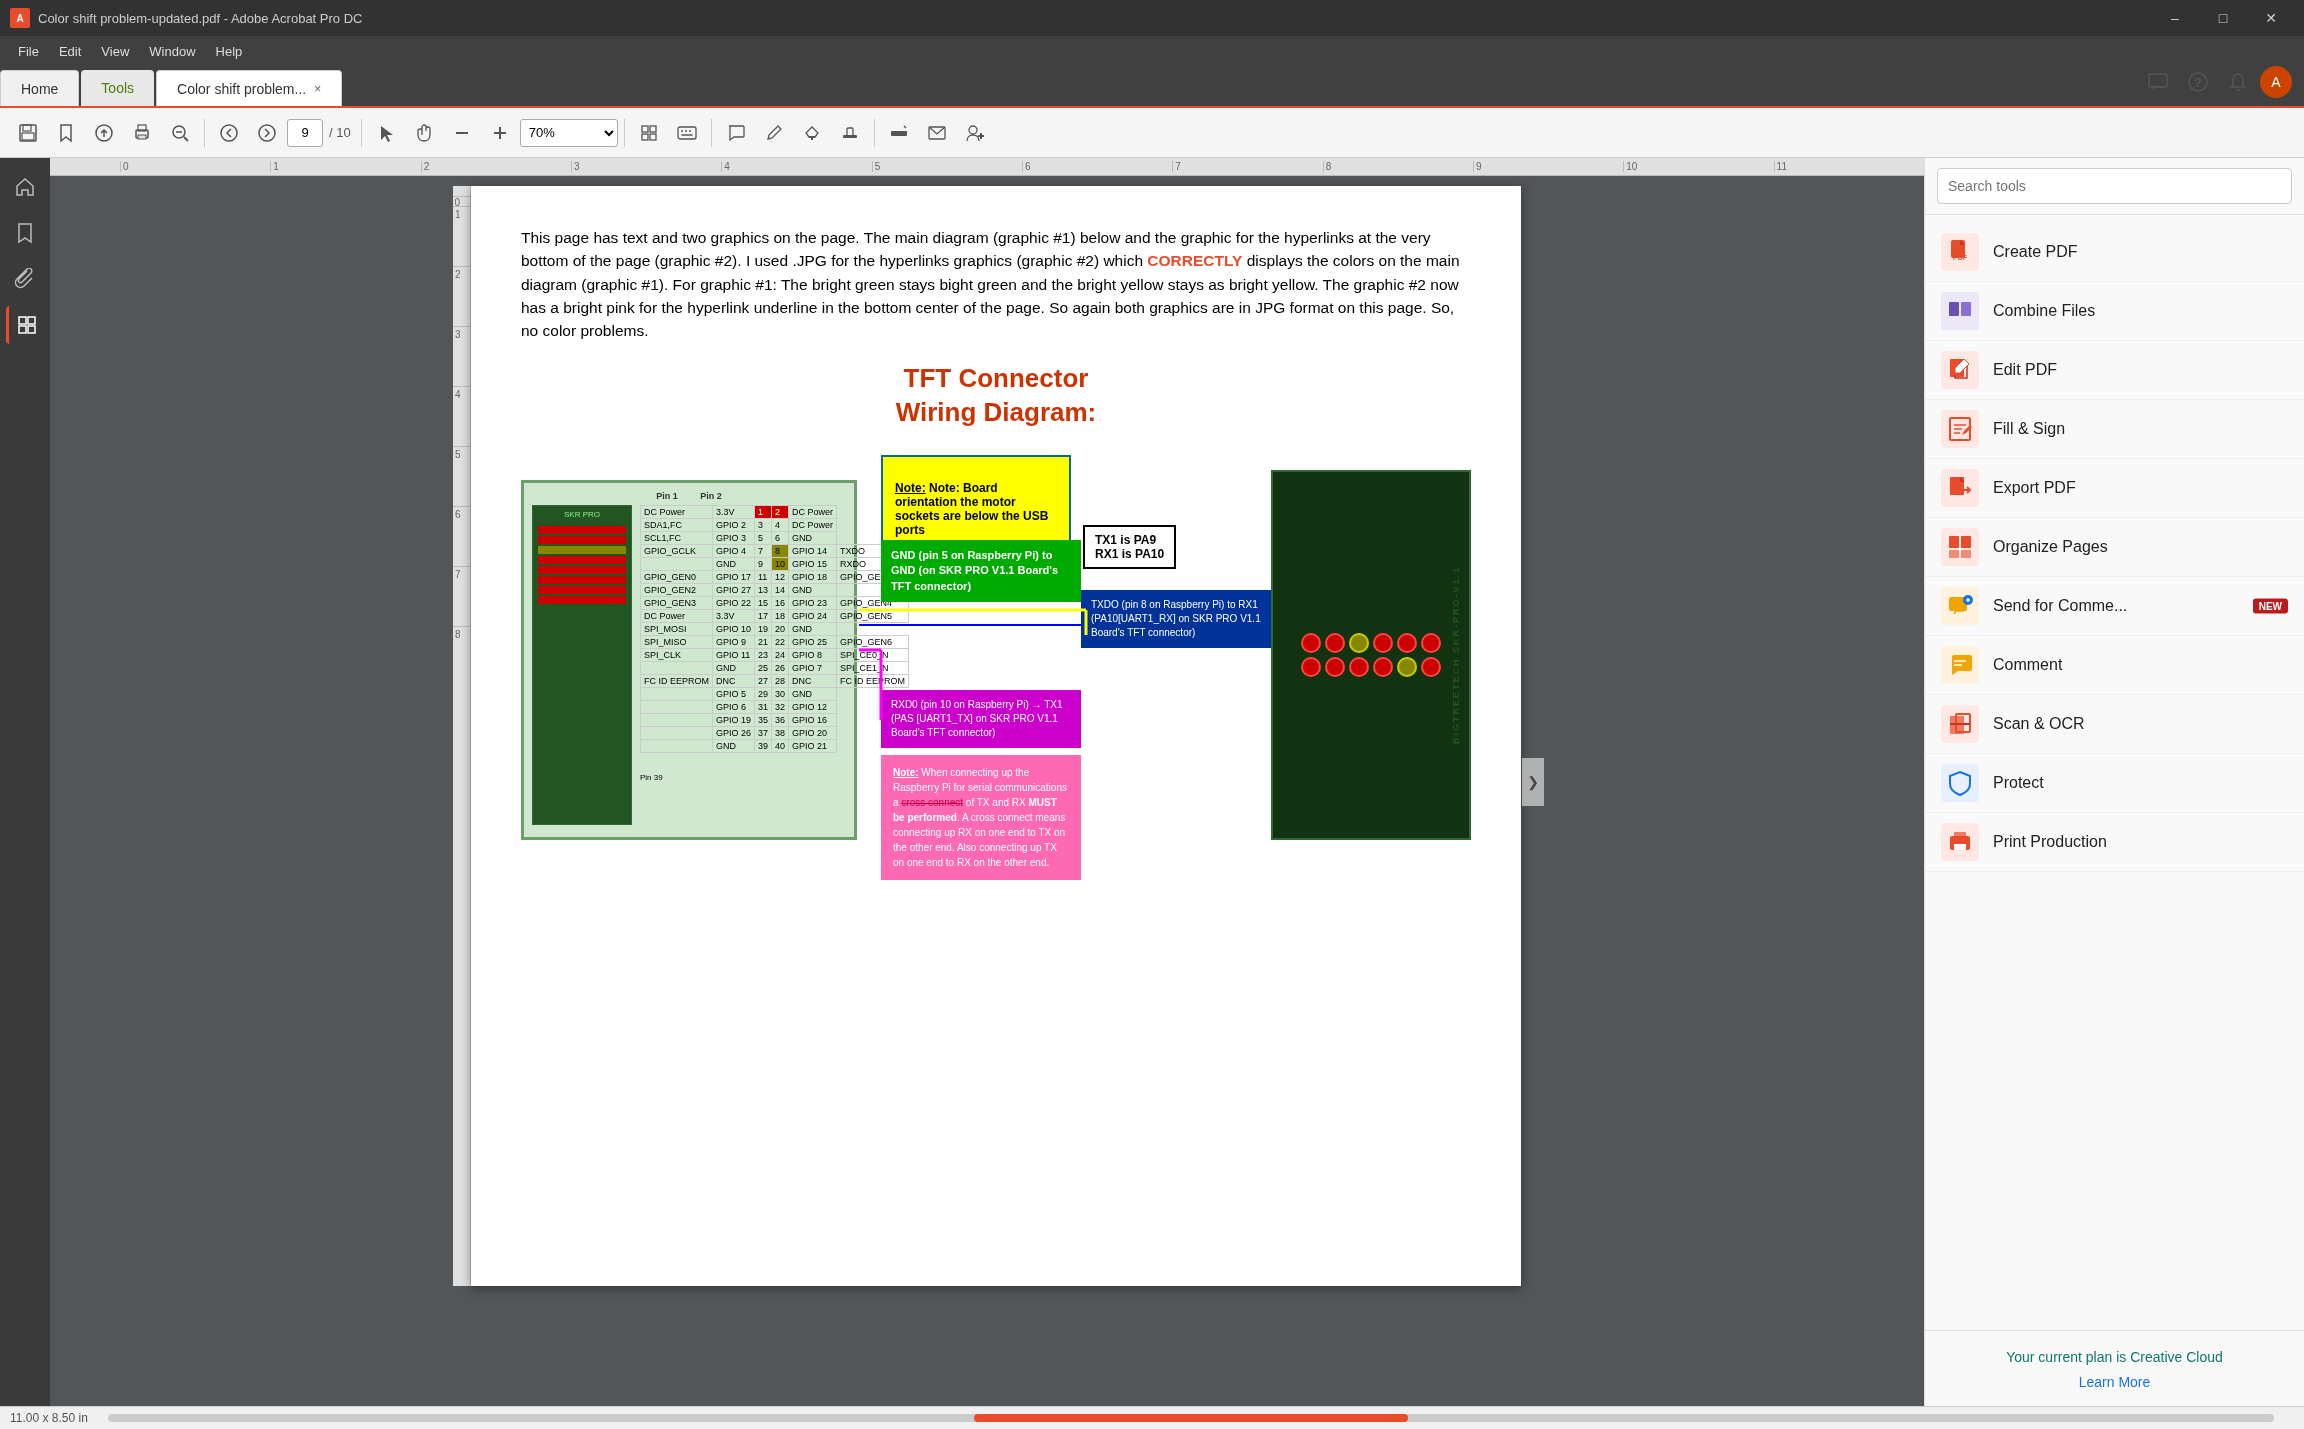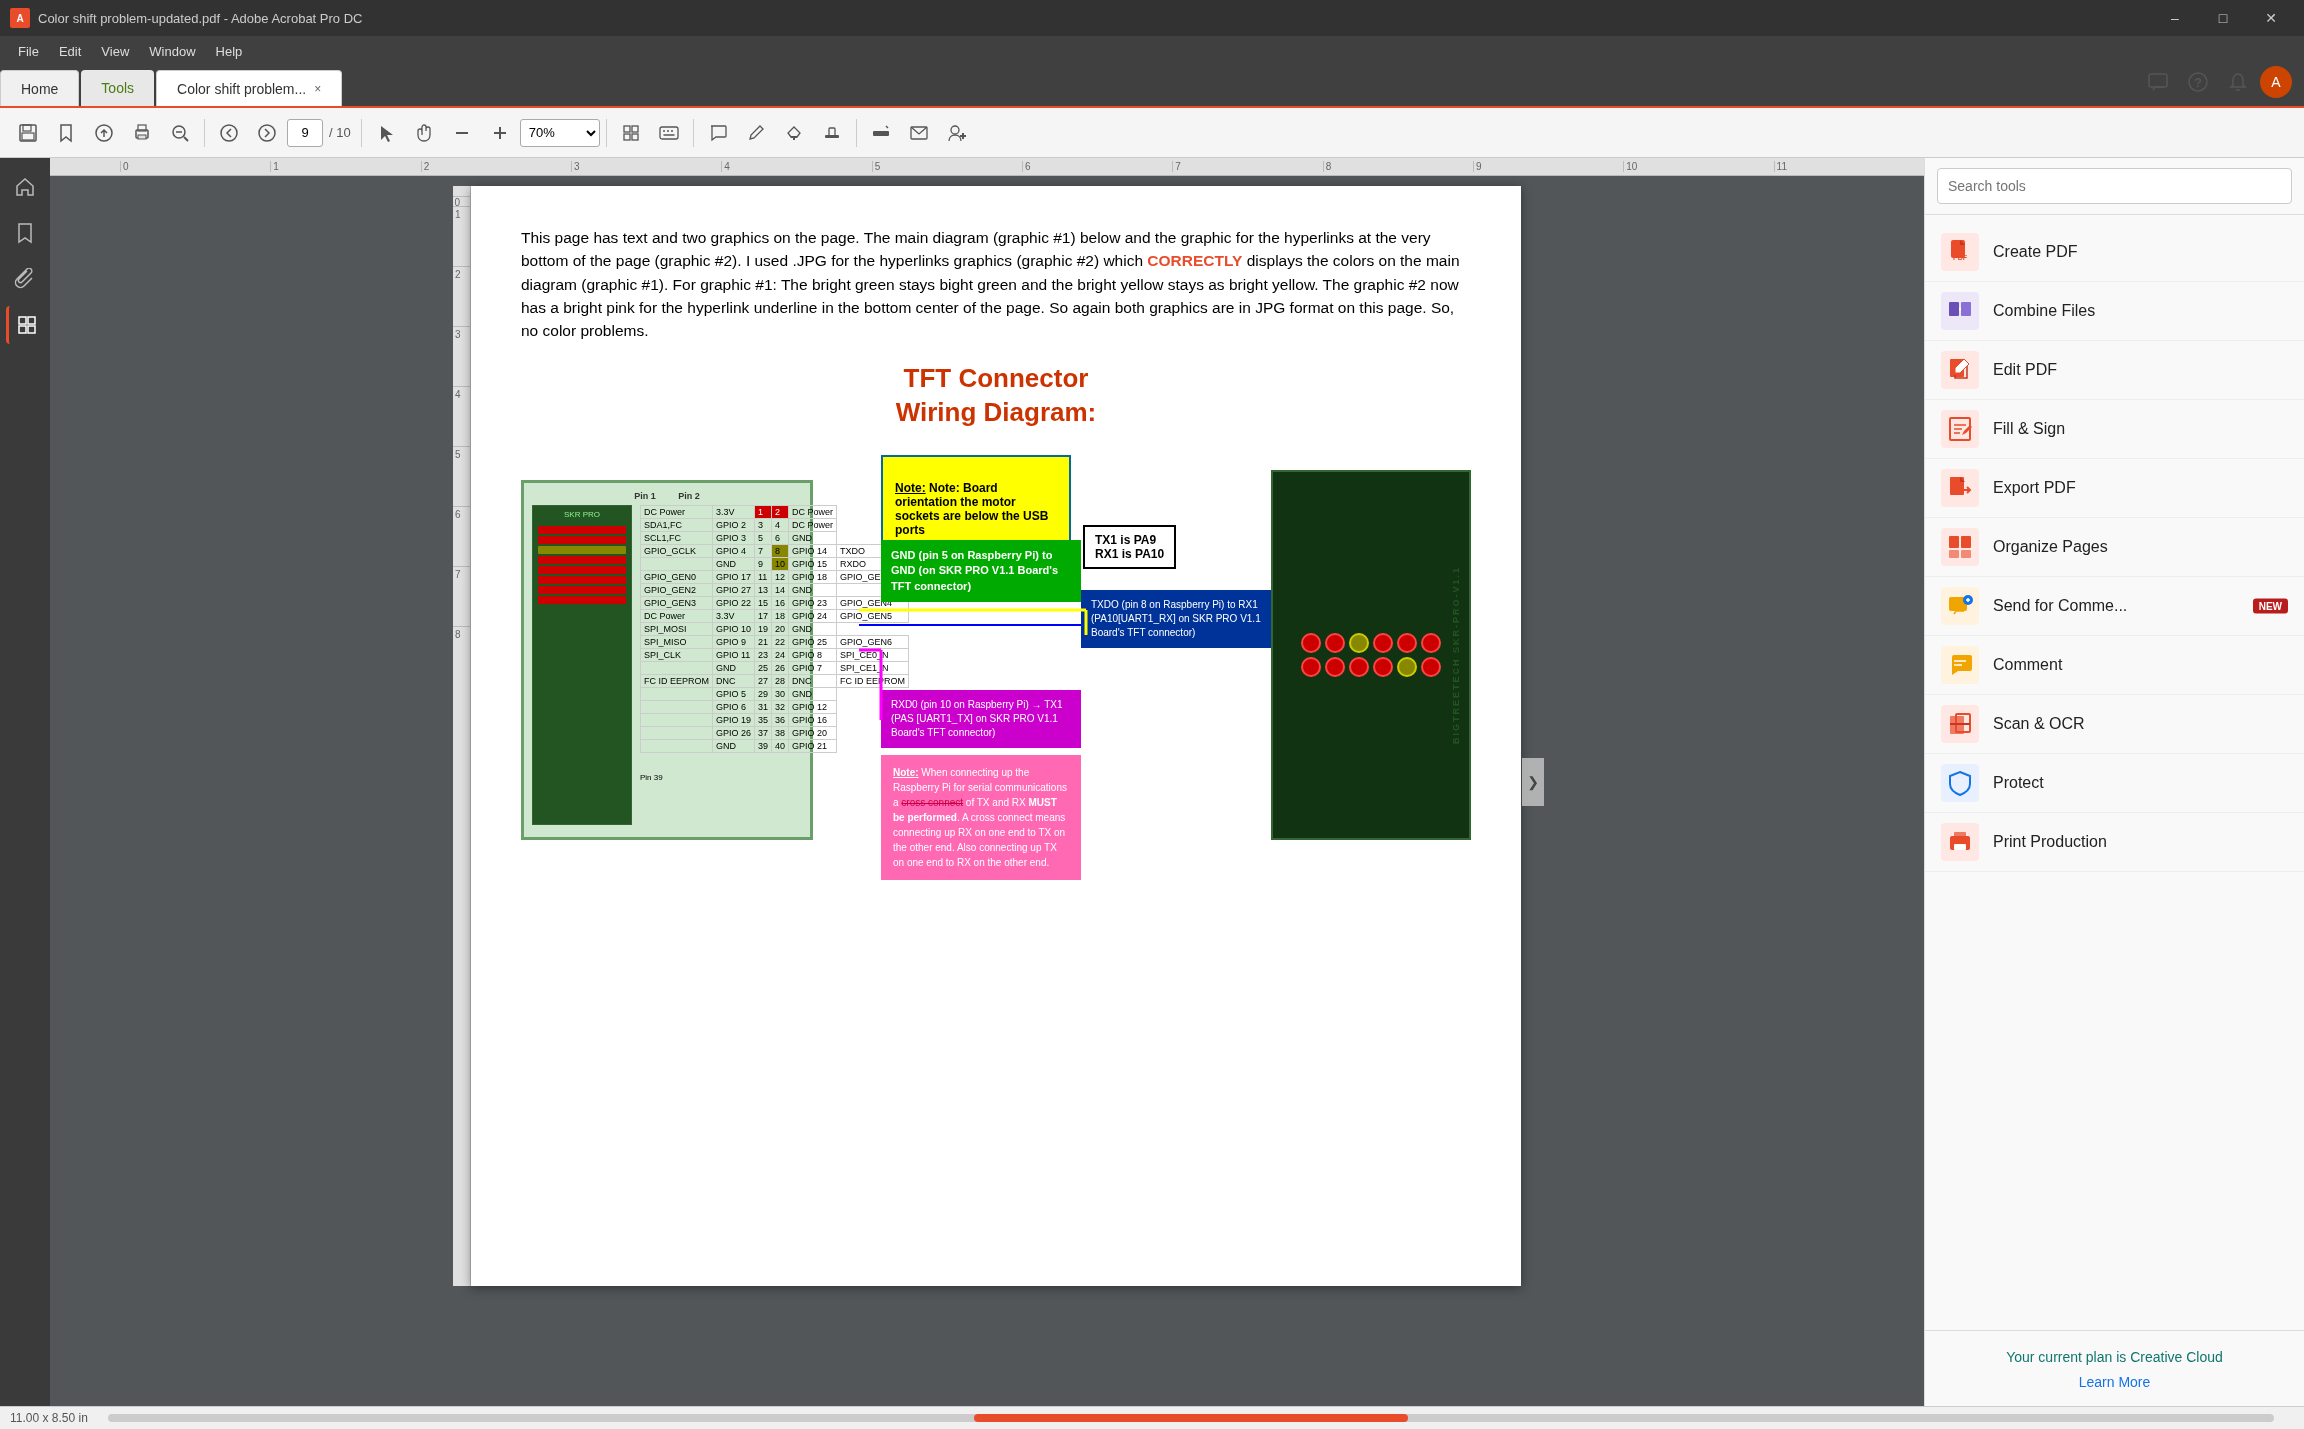--- a/index.html
+++ b/index.html
@@ -123,21 +123,21 @@
       display: flex; align-items: center; justify-content: center;
       color: #555; font-size: 18px; cursor: pointer; border-radius: 3px;
     }
     .tb-sep { width: 1px; height: 28px; background: #ccc; margin: 0 4px; }
     .page-input {
       width: 36px; height: 28px; text-align: center; border: 1px solid #aaa;
       border-radius: 3px; font-size: 13px;
     }
     .page-total { font-size: 13px; color: #555; margin: 0 4px; }
     .zoom-select {
-      width: 80px; height: 28px; border: 1px solid #aaa; border-radius: 3px;
+      width: 98px; height: 28px; border: 1px solid #aaa; border-radius: 3px;
       font-size: 13px; background: #fff; padding: 0 4px;
     }
 
     
     .main-area {
       display: flex;
       flex: 1;
       overflow: hidden;
     }
 
@@ -616,21 +616,21 @@
           <span>This page has text and two graphics on the page.  The main diagram (graphic #1) below and the graphic for the hyperlinks at the very bottom of the page (graphic #2).  I used .JPG for the hyperlinks graphics (graphic #2) which </span><span class="highlight-red">CORRECTLY</span><span> displays the colors on the main diagram (graphic #1).  For graphic #1: The bright green stays bight green and the bright yellow stays as bright yellow.  The graphic #2 now has a bright pink for the hyperlink underline in the bottom center of the page. So again both graphics are in JPG format on this page. So, no color problems.</span>
         </div>
 
         <div class="diagram-title">
           <div>TFT Connector</div>
           <div>Wiring Diagram:</div>
         </div>
 
         <div style="position:relative; width:100%; height:420px;">
 
-          <div style="position:absolute; left:0; top:30px; width:292px; height:360px; background:#d0e8d0; border:3px solid #6a9f6a; display:flex; flex-direction:column; align-items:center; justify-content:flex-start; padding:8px;">
+          <div style="position:absolute; left:0; top:30px; width:336px; height:360px; background:#d0e8d0; border:3px solid #6a9f6a; display:flex; flex-direction:column; align-items:center; justify-content:flex-start; padding:8px;">
 
             <div style="font-size:9px; font-weight:bold; color:#333; margin-bottom:4px; text-align:center;">Pin 1 &nbsp;&nbsp;&nbsp;&nbsp;&nbsp;&nbsp;&nbsp; Pin 2</div>
             <div style="display:flex; gap:8px; width:100%;">
 
               <div style="width:100px; background:#225522; border:1px solid #336633; flex-shrink:0; height:320px; position:relative;">
                 <div style="color:#90ee90; font-size:8px; text-align:center; padding:4px;">SKR PRO</div>
 
                 <div style="position:absolute; left:5px; top:20px; right:5px; display:flex; flex-direction:column; gap:2px;">
                   <div style="height:8px; background:#cc0000; border-radius:1px;"></div>
                   <div style="height:8px; background:#cc0000; border-radius:1px;"></div>

